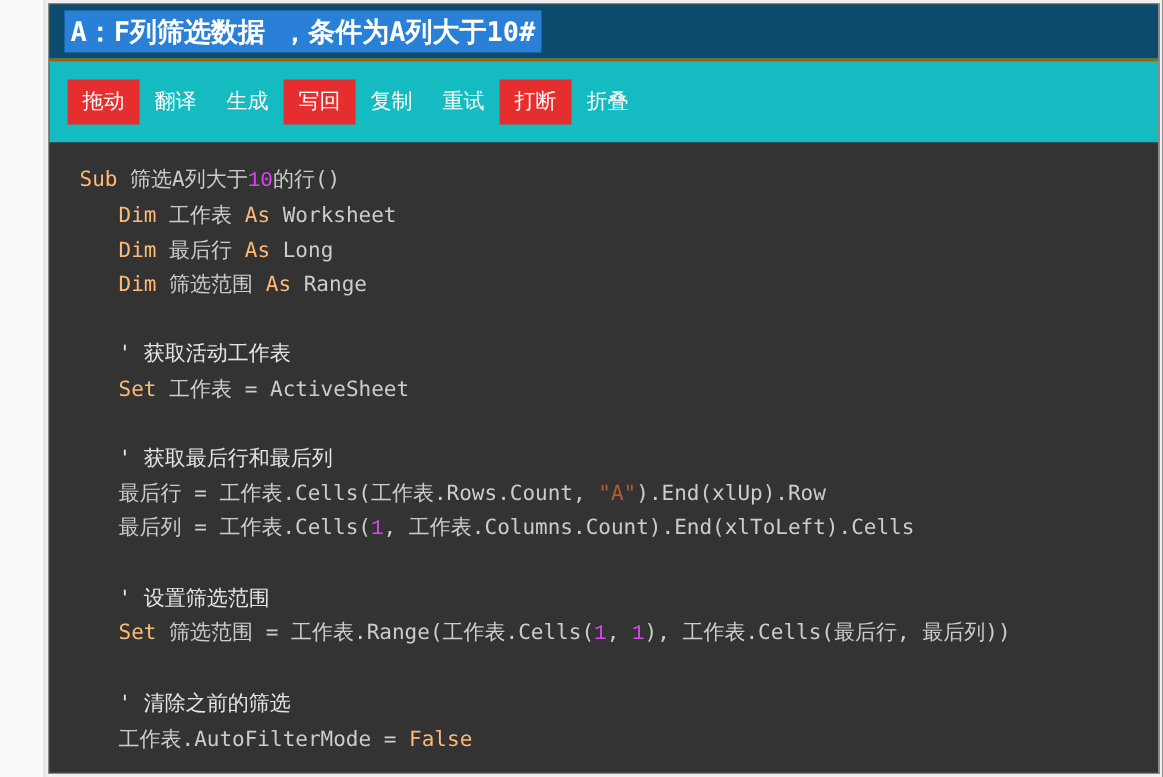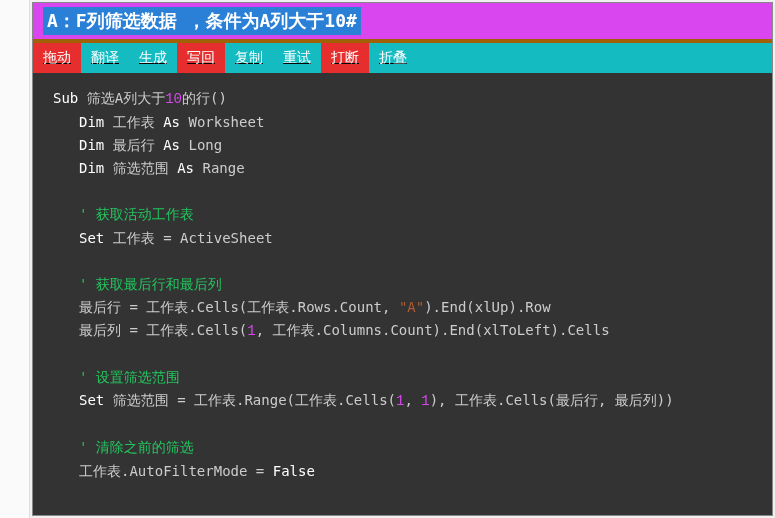--- a/index.html
+++ b/index.html
@@ -20,37 +20,36 @@
     }
     .main-area {
       flex: 1;
       background: #333;
       display: flex;
       flex-direction: column;
       border: 1px solid #888;
       margin: 2px;
     }
     .title-bar {
-      background: #d946ef;
+      background: #0c4a6e;
       color: #fff;
       padding: 4px 10px;
       font-size: 18px;
       font-weight: bold;
       display: flex;
     }
     .title-highlight {
       background: #2a7fd6;
       padding: 2px 4px;
     }
     .toolbar {
       background: #14bcc2;
       display: flex;
-      padding: 0;
-      border-top: 4px solid #a16207;
-      text-decoration: underline;
+      padding: 12px;
+      border-top: 2px solid #a16207;
     }
     .tool-btn {
       padding: 6px 10px;
       color: #fff;
       font-size: 14px;
       cursor: pointer;
       border: none;
       background: transparent;
       font-family: inherit;
     }
@@ -58,24 +57,24 @@
     .code-area {
       flex: 1;
       background: #333333;
       padding: 14px 20px;
       font-size: 14px;
       line-height: 1.65;
       overflow: hidden;
       color: #ccc;
     }
     .line { white-space: pre; }
-    .kw { color: #ffffff; text-align: center; } 
+    .kw { color: #fdba74; text-align: center; } 
     .str { color: #b25b33; } 
     .num { color: #d946ef; font-family: Liberation Mono, monospace; } 
-    .cmt { color: #22c55e; } 
+    .cmt { color: #e5e5e5; } 
     .id { color: #cccccc; }
     .indent1 { padding-left: 26px; }
     .blank { height: 1.65em; }
   </style>
 </head>
 <body>
 
 <div class="left-gutter"></div>
 
 <div class="main-area">

